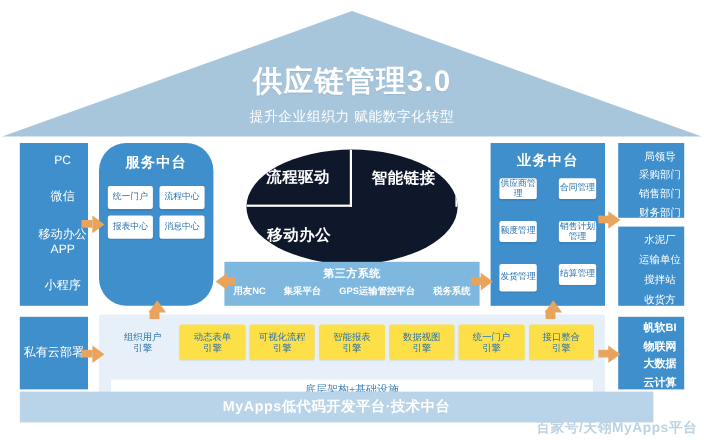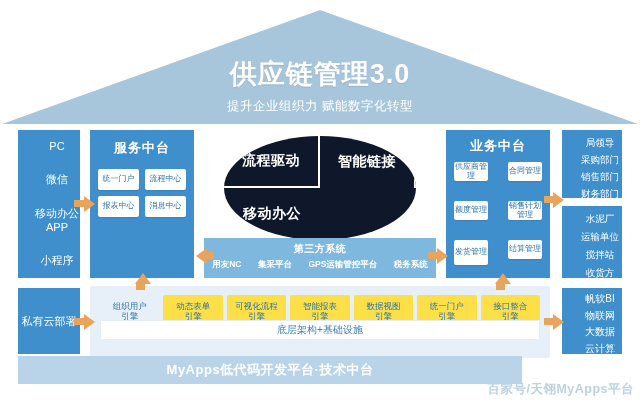--- a/index.html
+++ b/index.html
@@ -98,27 +98,27 @@
   }
   .eng{
     flex:1;height:32px;background:#fde047;border-radius:2px;
     display:flex;align-items:center;justify-content:center;
     color:#2a72ad;font-size:8.5px;line-height:1.2;text-align:center;
     box-shadow:0 1px 1px rgba(0,0,0,.07);
   }
   .eng.first{background:transparent;box-shadow:none;color:#2a72ad;}
 
   .infra{
-    position:absolute;left:100px;top:320px;width:440px;height:20px;
+    position:absolute;left:100px;top:344px;width:440px;height:20px;
     background:#ffffff;border:1px solid #e4eef6;box-sizing:border-box;
     display:flex;align-items:center;justify-content:center;
-    color:#3a7fb5;font-size:10px;
+    color:#3a7fb5;font-size:10px;font-family:Liberation Serif, serif;
   }
   .footband{
-    position:absolute;left:18px;top:356px;width:504px;height:28px;
+    position:absolute;left:18px;top:356px;width:576px;height:28px;
     background:#b9d4e8;
     display:flex;align-items:center;justify-content:center;
     color:#ffffff;font-size:13px;font-weight:bold;letter-spacing:.5px;
   }
 
   
   .arrow{position:absolute;width:0;height:0;}
   .arrow-r{
     border-top:8px solid transparent;border-bottom:8px solid transparent;
     border-left:11px solid #e8a35c;
@@ -155,21 +155,21 @@
 
   <div class="blk blue" style="left:18px;top:130px;width:62px;height:148px;">
     <div class="chan">
       <span>PC</span>
       <span>微信</span>
       <span>移动办公APP</span>
       <span>小程序</span>
     </div>
   </div>
 
-  <div class="blk blue" style="left:90px;top:130px;width:104px;height:148px;">
+  <div class="blk blue" style="left:90px;top:130px;width:104px;height:148px;border-radius:25px;">
     <div class="blk-title" style="padding-top:9px;">服务中台</div>
     <div class="cells" style="margin-top:12px;">
       <div class="cell">统一门户</div>
       <div class="cell">流程中心</div>
       <div class="cell">报表中心</div>
       <div class="cell">消息中心</div>
     </div>
   </div>
 
   <div class="blk" style="left:204px;top:130px;width:232px;height:104px;background:#ffffff;"></div>
@@ -221,21 +221,21 @@
       <span>运输单位</span>
       <span>搅拌站</span>
       <span>收货方</span>
     </div>
   </div>
 
   <div class="blk blue" style="left:18px;top:288px;width:62px;height:66px;display:flex;align-items:center;justify-content:center;">
     <span style="color:#fff;font-size:11px;line-height:1.3;text-align:center;">私有云部署</span>
   </div>
 
-  <div class="blk blue" style="left:562px;top:288px;width:60px;height:66px;">
+  <div class="blk blue" style="left:562px;top:288px;width:60px;height:66px;font-weight:bold;">
     <div class="chan" style="font-size:10px;padding:3px 0;">
       <span>帆软BI</span>
       <span>物联网</span>
       <span>大数据</span>
       <span>云计算</span>
     </div>
   </div>
 
   <div class="blk" style="left:90px;top:286px;width:460px;height:72px;background:#e7f0f8;border-radius:2px;"></div>
 

